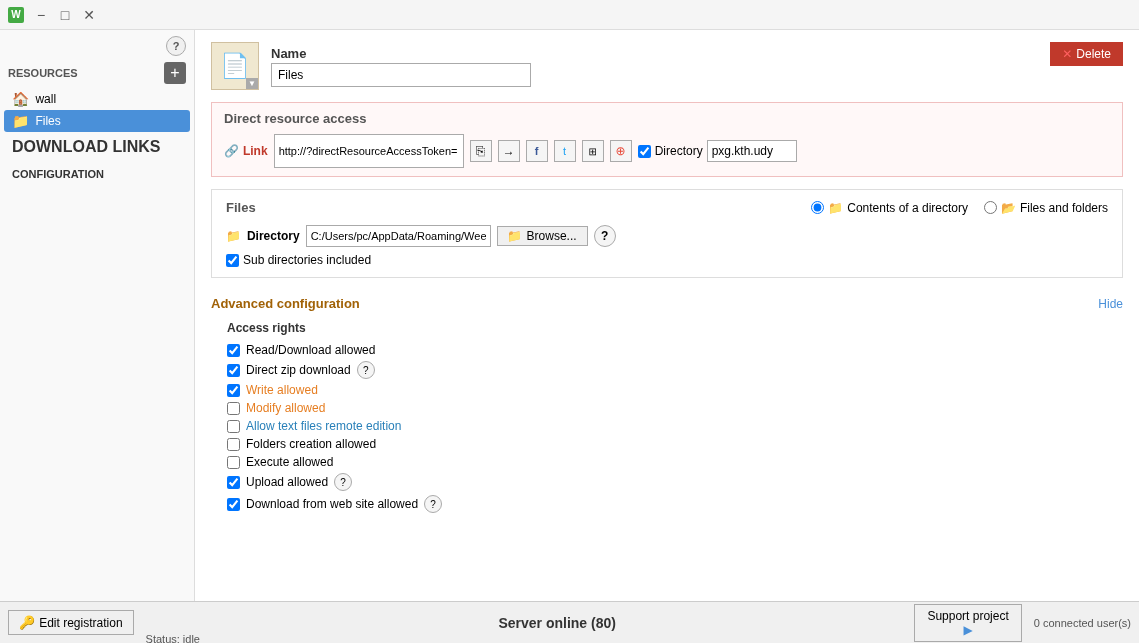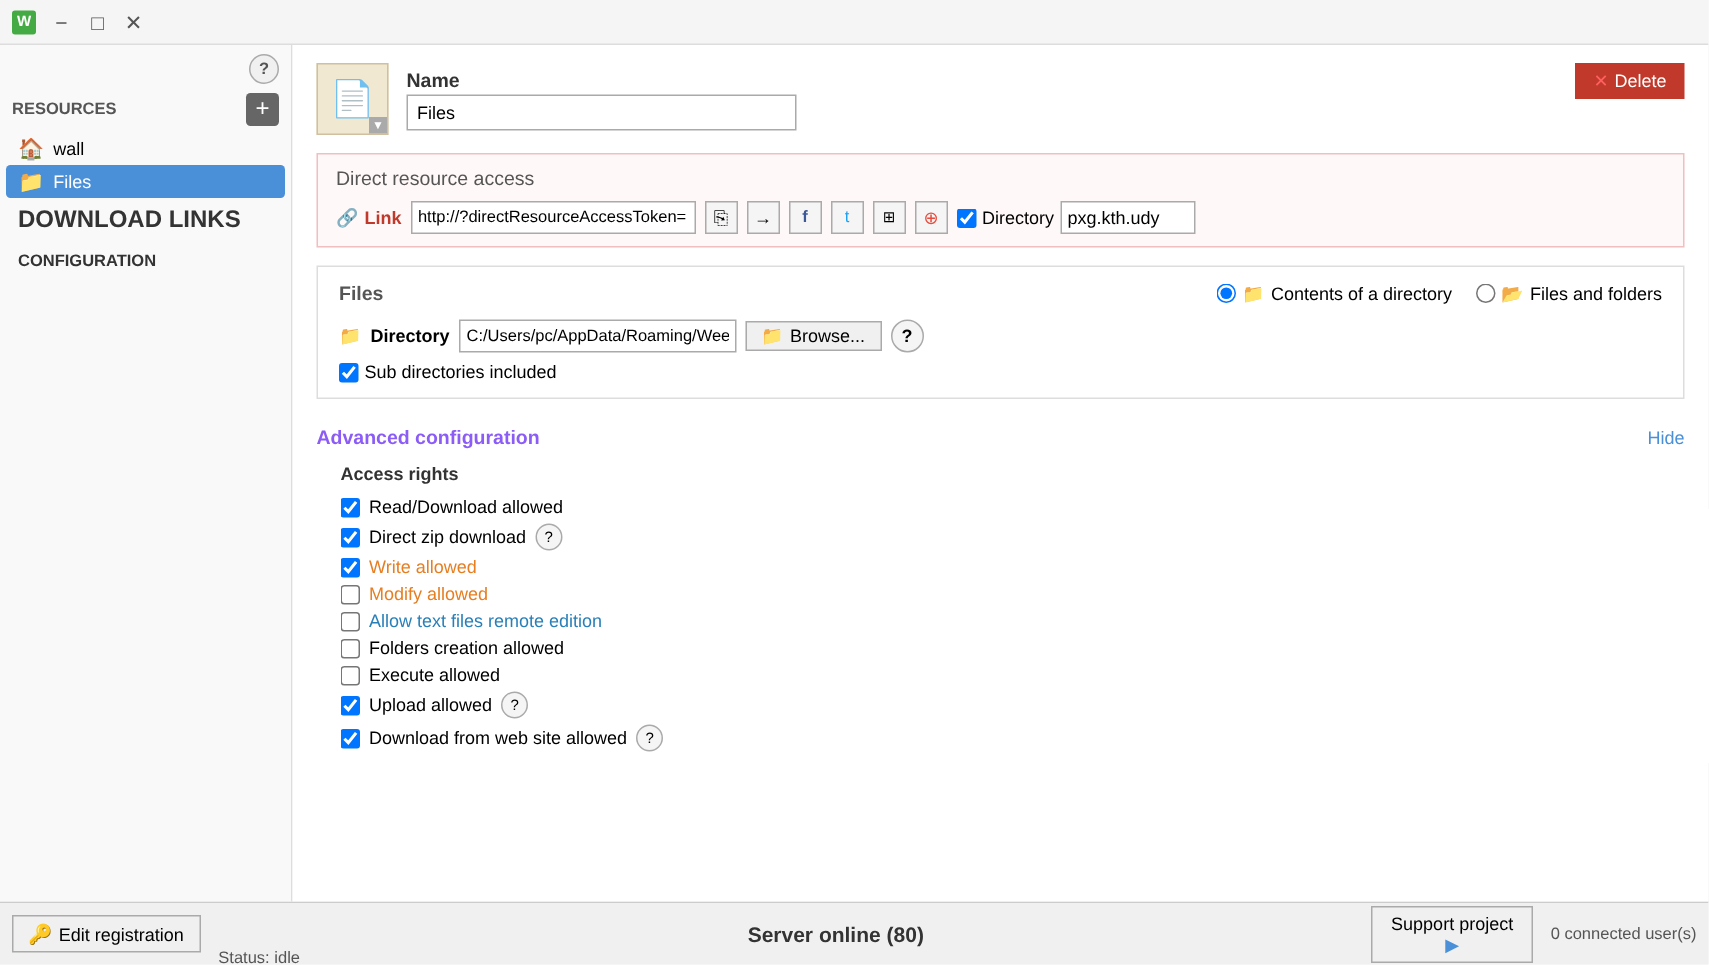--- a/index.html
+++ b/index.html
@@ -87,24 +87,24 @@
     }
     .delete-btn {
       margin-left: auto; background: #c0392b; color: white; border: none; padding: 5px 12px;
       cursor: pointer; font-size: 12px; display: flex; align-items: center; gap: 4px; align-self: flex-start;
     }
 
     
     .direct-access-section {
       background: #fff8f8; border: 1px solid #f0c0c0; padding: 8px 12px; margin-bottom: 12px;
     }
-    .section-title { font-size: 13px; font-weight: normal; color: #555; margin-bottom: 8px; }
+    .section-title { font-size: 13px; font-weight: bold; color: #555; margin-bottom: 8px; }
     .direct-access-row { display: flex; align-items: center; gap: 6px; }
     .link-label { color: #c0392b; font-weight: bold; font-size: 12px; display: flex; align-items: center; gap: 4px; }
-    .link-input { width: 190px; height: 22px; border: 1px solid #aaa; padding: 2px 4px; font-size: 11px; }
+    .link-input { width: 190px; height: 34px; border: 1px solid #aaa; padding: 2px 4px; font-size: 11px; }
     .icon-btn {
       width: 22px; height: 22px; border: 1px solid #aaa; background: #f5f5f5; cursor: pointer;
       display: flex; align-items: center; justify-content: center; font-size: 12px;
     }
     .password-group { display: flex; align-items: center; gap: 4px; }
     .password-input { width: 90px; height: 22px; border: 1px solid #aaa; padding: 2px 4px; font-size: 12px; }
 
     
     .files-section {
       border: 1px solid #ddd; padding: 10px 14px; margin-bottom: 12px; background: white;
@@ -123,21 +123,21 @@
       display: flex; align-items: center; gap: 4px;
     }
     .checkbox-row { display: flex; align-items: center; gap: 4px; }
     .checkbox-row label { font-size: 12px; cursor: pointer; }
 
     
     .advanced-section { padding: 6px 0; }
     .advanced-header {
       display: flex; align-items: center; justify-content: space-between; margin-bottom: 10px;
     }
-    .advanced-title { font-size: 13px; font-weight: bold; color: #8b5cf6; }
+    .advanced-title { font-size: 13px; font-weight: bold; color: #a16207; }
     .hide-link { color: #4a90d9; cursor: pointer; font-size: 12px; text-decoration: none; }
 
     
     .access-rights { padding: 0 16px; }
     .access-rights-title { font-size: 12px; font-weight: bold; color: #333; margin-bottom: 8px; }
     .access-item { display: flex; align-items: center; gap: 6px; margin-bottom: 4px; }
     .access-item label { font-size: 12px; cursor: pointer; }
     .access-item label.orange { color: #e67e22; }
     .access-item label.blue { color: #2980b9; }
 

